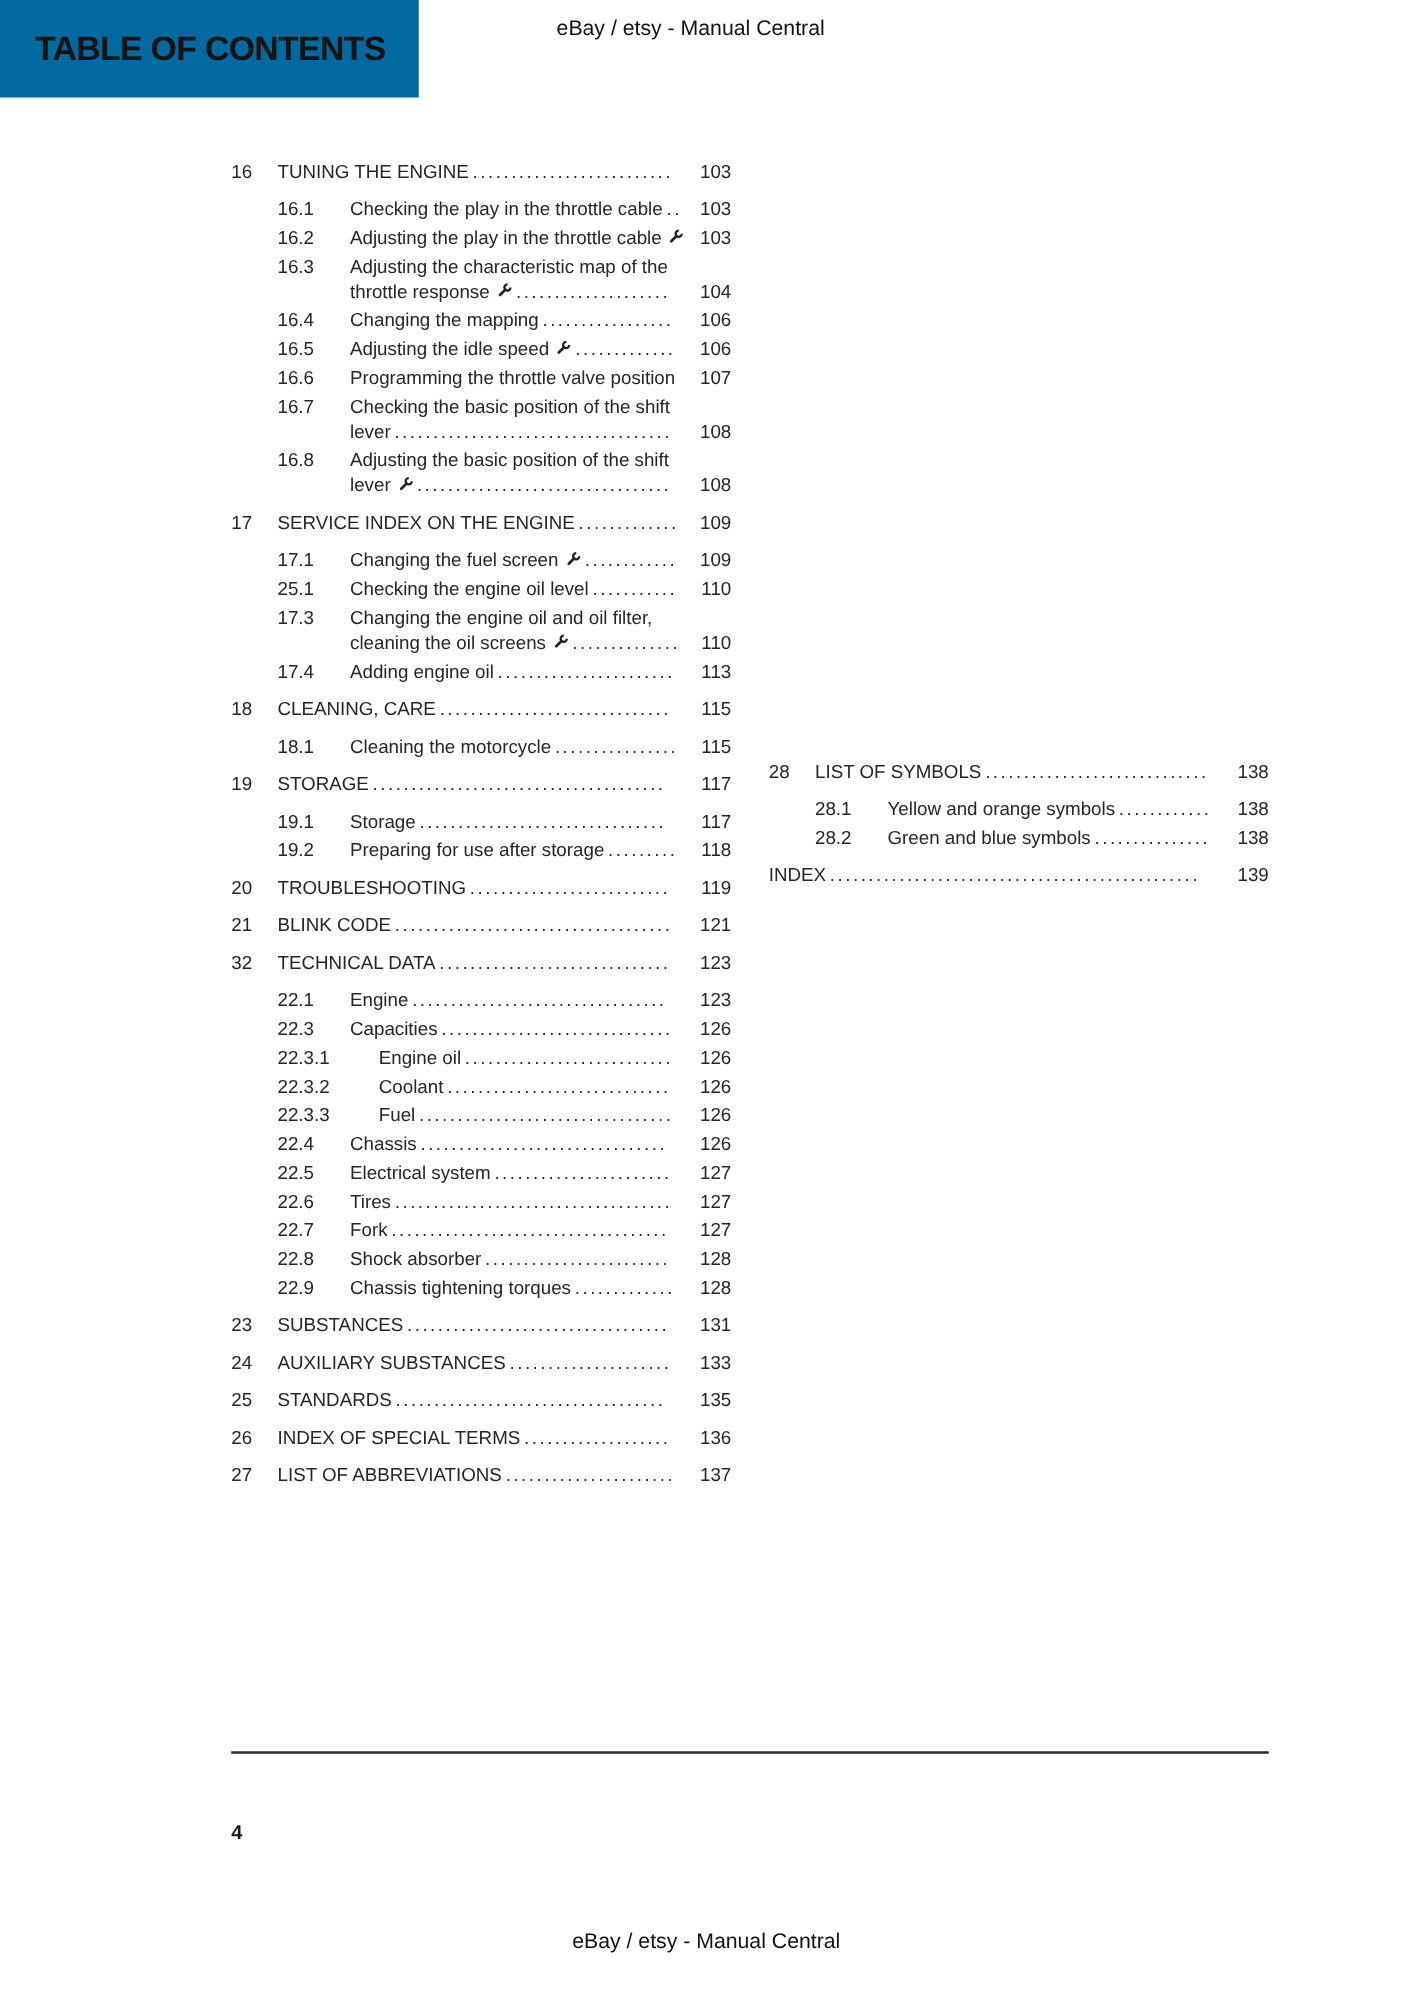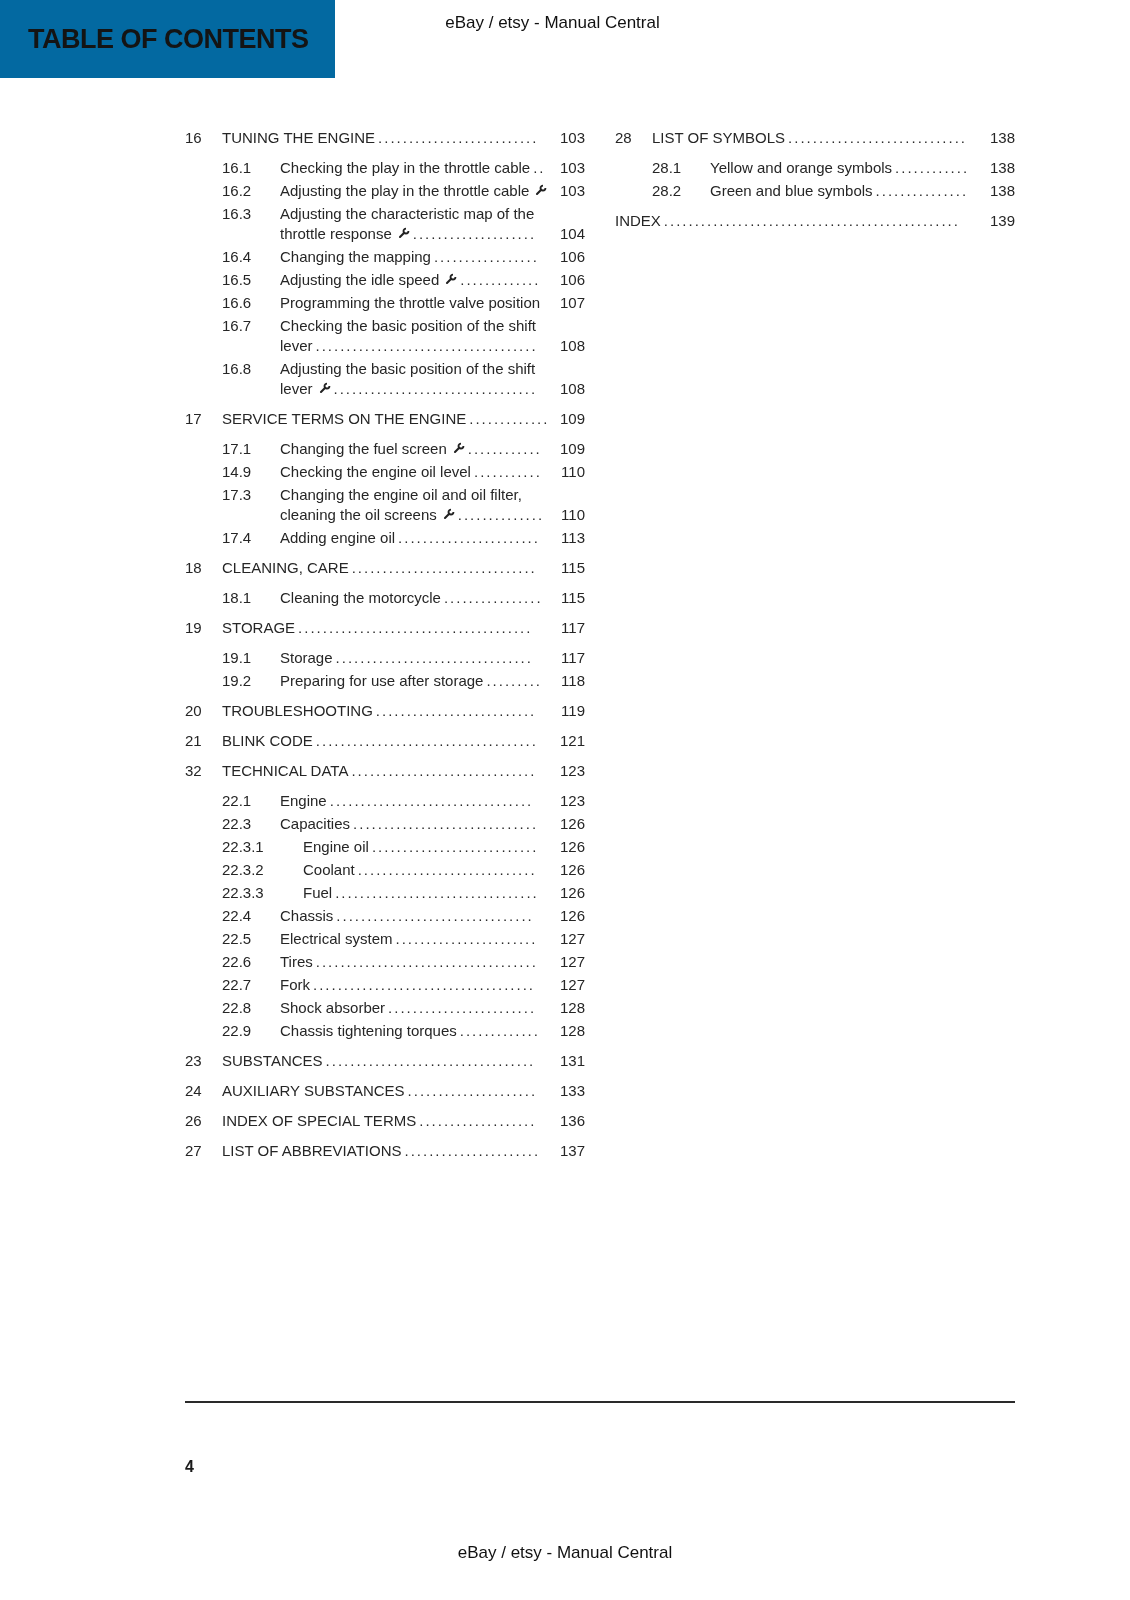--- a/index.html
+++ b/index.html
@@ -18,21 +18,21 @@
   .title-box h1 {
     font-size: 27px; font-weight: bold; color: #141414; letter-spacing: -0.5px;
     white-space: nowrap;
   }
   .top-label {
     position: absolute; top: 13px; left: 0; width: 1105px;
     text-align: center; font-size: 17px; color: #111111;
   }
   .content {
     position: absolute; left: 185px; top: 128px; width: 830px;
-    display: flex; gap: 30px;
+    display: flex; gap: 30px; align-items: center;
   }
   .col { width: 400px; }
   .toc-row {
     display: flex; align-items: flex-start;
     font-size: 15px; line-height: 20px;
   }
   .toc-row.chapter { margin-top: 10px; margin-bottom: 10px; }
   .col > .toc-row.chapter:first-child { margin-top: 0; }
   .toc-row.entry { margin-bottom: 3px; padding-left: 37px; }
   .toc-num { flex: none; }
@@ -114,33 +114,33 @@
       <div class="toc-row entry">
         <span class="toc-num">16.8</span>
         <span class="mid"><span class="toc-title">Adjusting the basic position of the shift lever</span><svg class="wrench-icon" viewBox="0 0 20 20">
             <circle cx="13.8" cy="6.2" r="3.8" fill="none" stroke="#222" stroke-width="2.8" stroke-dasharray="17.5 6.4"></circle>
             <line x1="4.6" y1="15.4" x2="11.1" y2="8.9" stroke="#222" stroke-width="3.2" stroke-linecap="round"></line>
           </svg><span class="marker"></span><span class="leader">.................................</span></span>
         <span class="toc-page">108</span>
       </div>
       <div class="toc-row chapter">
         <span class="toc-num">17</span>
-        <span class="mid"><span class="toc-title">SERVICE TERMS ON THE ENGINE</span><span class="marker"></span><span class="leader">.............</span></span>
+        <span class="mid"><span class="toc-title">SERVICE INDEX ON THE ENGINE</span><span class="marker"></span><span class="leader">.............</span></span>
         <span class="toc-page">109</span>
       </div>
       <div class="toc-row entry">
         <span class="toc-num">17.1</span>
         <span class="mid"><span class="toc-title">Changing the fuel screen</span><svg class="wrench-icon" viewBox="0 0 20 20">
             <circle cx="13.8" cy="6.2" r="3.8" fill="none" stroke="#222" stroke-width="2.8" stroke-dasharray="17.5 6.4"></circle>
             <line x1="4.6" y1="15.4" x2="11.1" y2="8.9" stroke="#222" stroke-width="3.2" stroke-linecap="round"></line>
           </svg><span class="marker"></span><span class="leader">............</span></span>
         <span class="toc-page">109</span>
       </div>
       <div class="toc-row entry">
-        <span class="toc-num">14.9</span>
+        <span class="toc-num">25.1</span>
         <span class="mid"><span class="toc-title">Checking the engine oil level</span><span class="marker"></span><span class="leader">...........</span></span>
         <span class="toc-page">110</span>
       </div>
       <div class="toc-row entry">
         <span class="toc-num">17.3</span>
         <span class="mid"><span class="toc-title">Changing the engine oil and oil filter, cleaning the oil screens</span><svg class="wrench-icon" viewBox="0 0 20 20">
             <circle cx="13.8" cy="6.2" r="3.8" fill="none" stroke="#222" stroke-width="2.8" stroke-dasharray="17.5 6.4"></circle>
             <line x1="4.6" y1="15.4" x2="11.1" y2="8.9" stroke="#222" stroke-width="3.2" stroke-linecap="round"></line>
           </svg><span class="marker"></span><span class="leader">..............</span></span>
         <span class="toc-page">110</span>
@@ -249,20 +249,25 @@
         <span class="toc-num">23</span>
         <span class="mid"><span class="toc-title">SUBSTANCES</span><span class="marker"></span><span class="leader">..................................</span></span>
         <span class="toc-page">131</span>
       </div>
       <div class="toc-row chapter">
         <span class="toc-num">24</span>
         <span class="mid"><span class="toc-title">AUXILIARY SUBSTANCES</span><span class="marker"></span><span class="leader">.....................</span></span>
         <span class="toc-page">133</span>
       </div>
       <div class="toc-row chapter">
+        <span class="toc-num">25</span>
+        <span class="mid"><span class="toc-title">STANDARDS</span><span class="marker"></span><span class="leader">...................................</span></span>
+        <span class="toc-page">135</span>
+      </div>
+      <div class="toc-row chapter">
         <span class="toc-num">26</span>
         <span class="mid"><span class="toc-title">INDEX OF SPECIAL TERMS</span><span class="marker"></span><span class="leader">...................</span></span>
         <span class="toc-page">136</span>
       </div>
       <div class="toc-row chapter">
         <span class="toc-num">27</span>
         <span class="mid"><span class="toc-title">LIST OF ABBREVIATIONS</span><span class="marker"></span><span class="leader">......................</span></span>
         <span class="toc-page">137</span>
       </div>
     </div>

